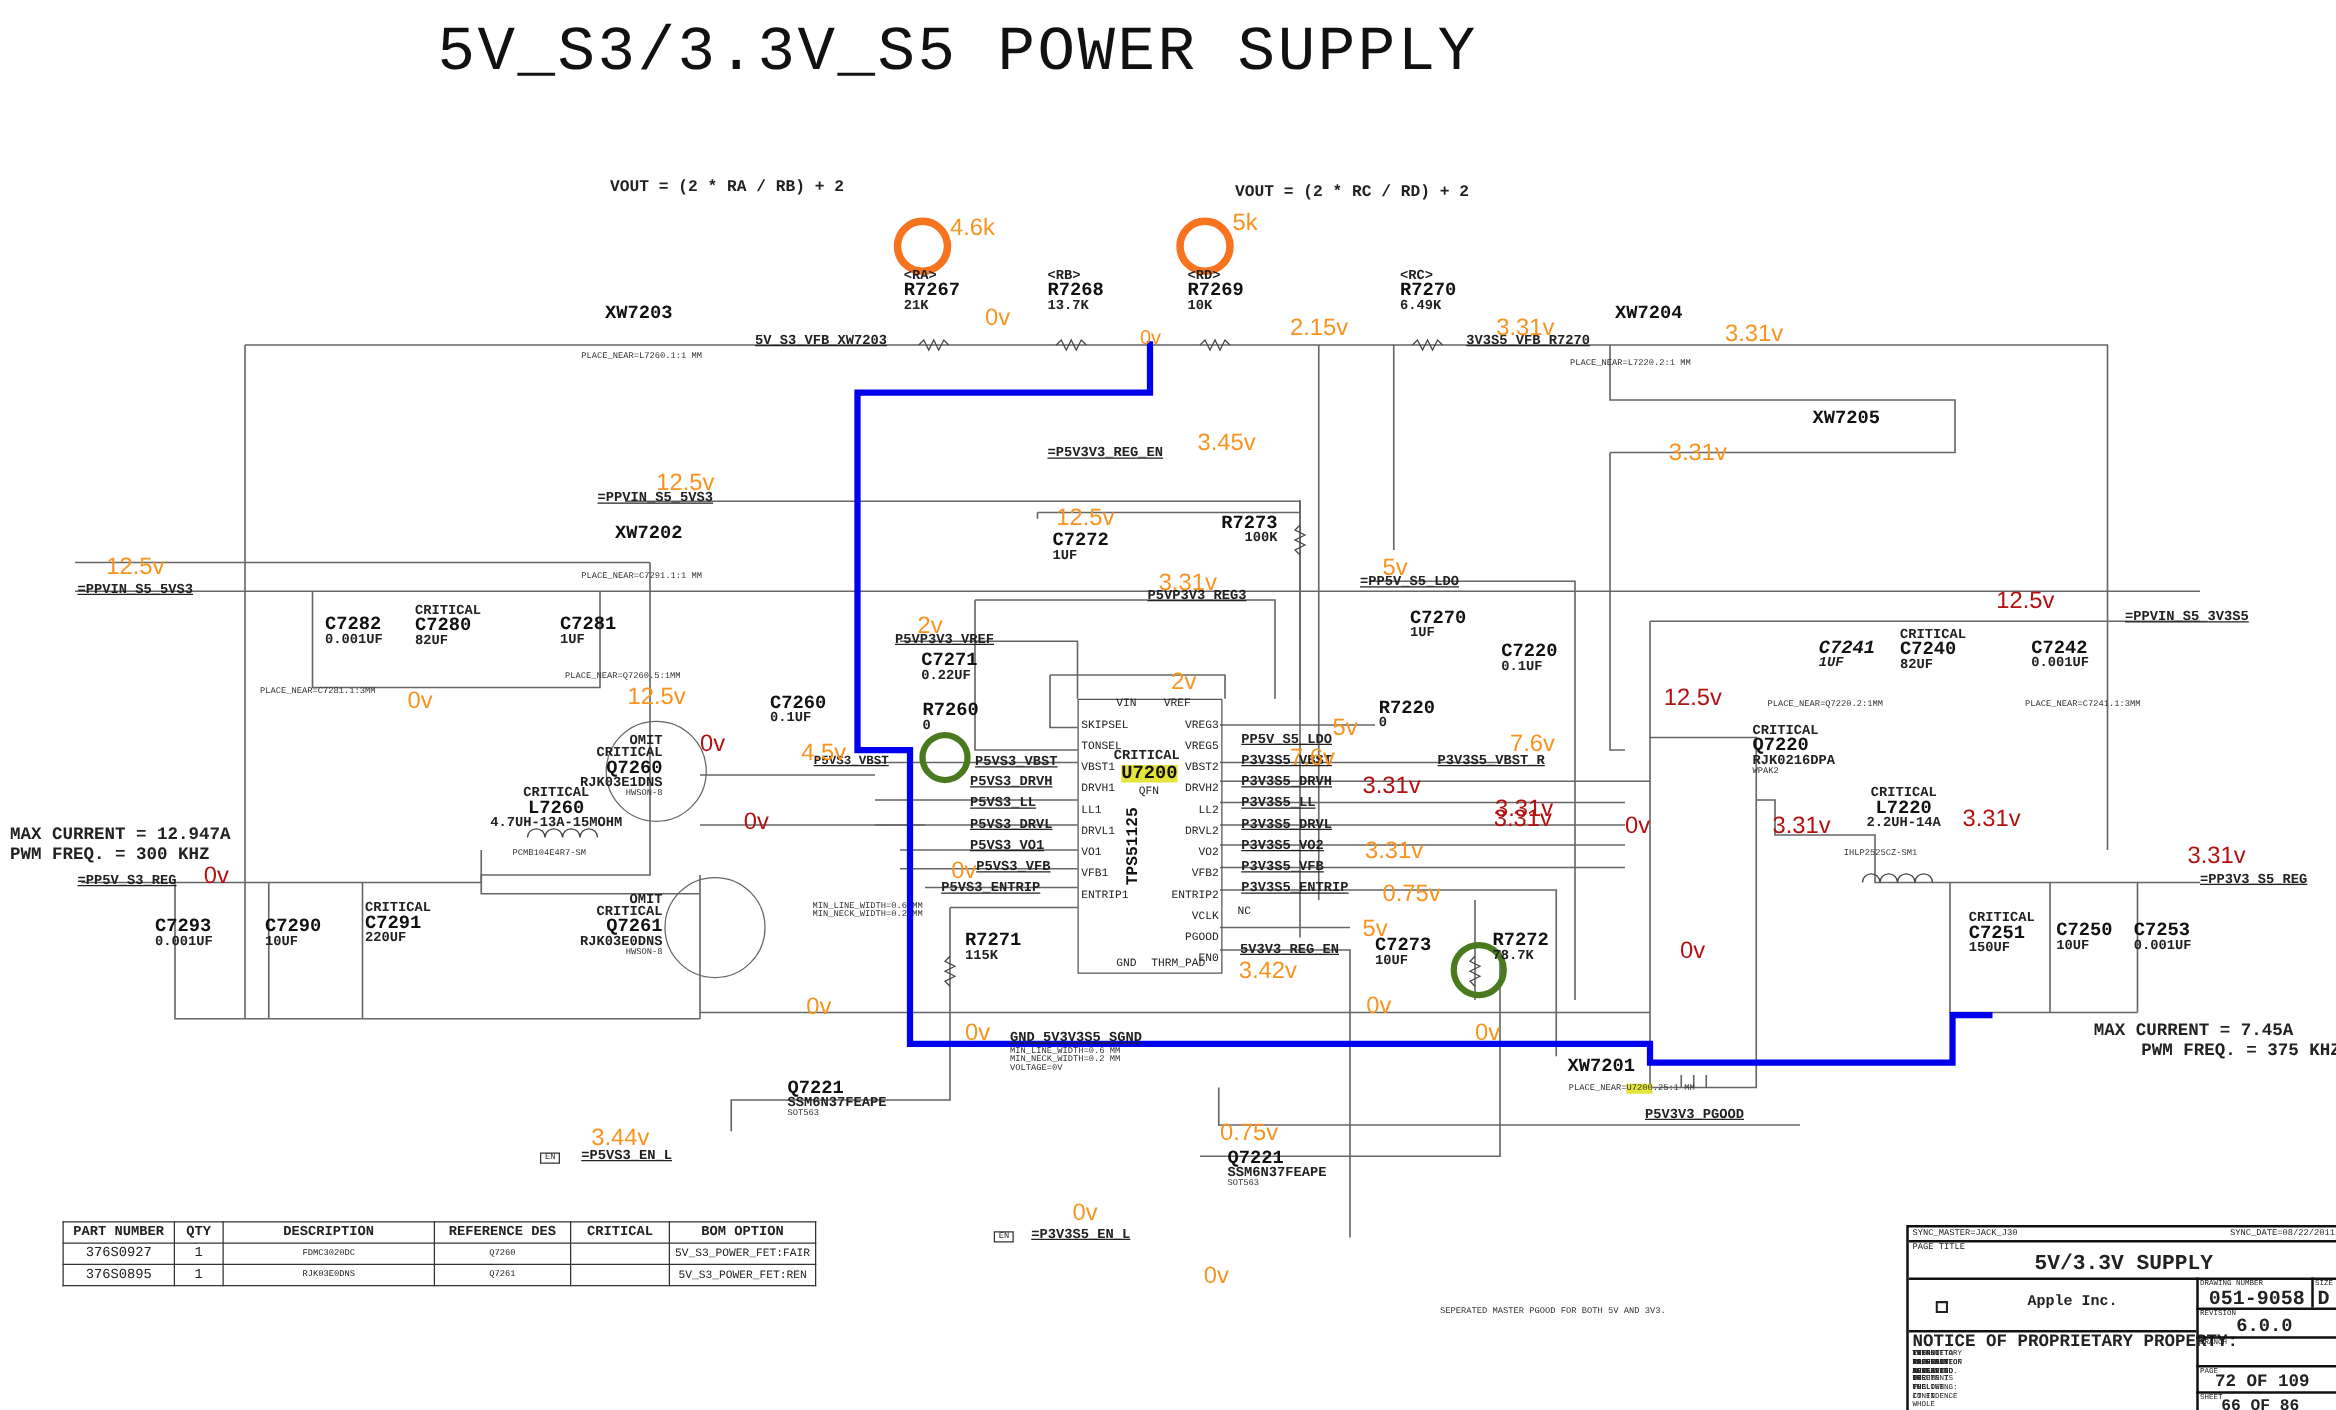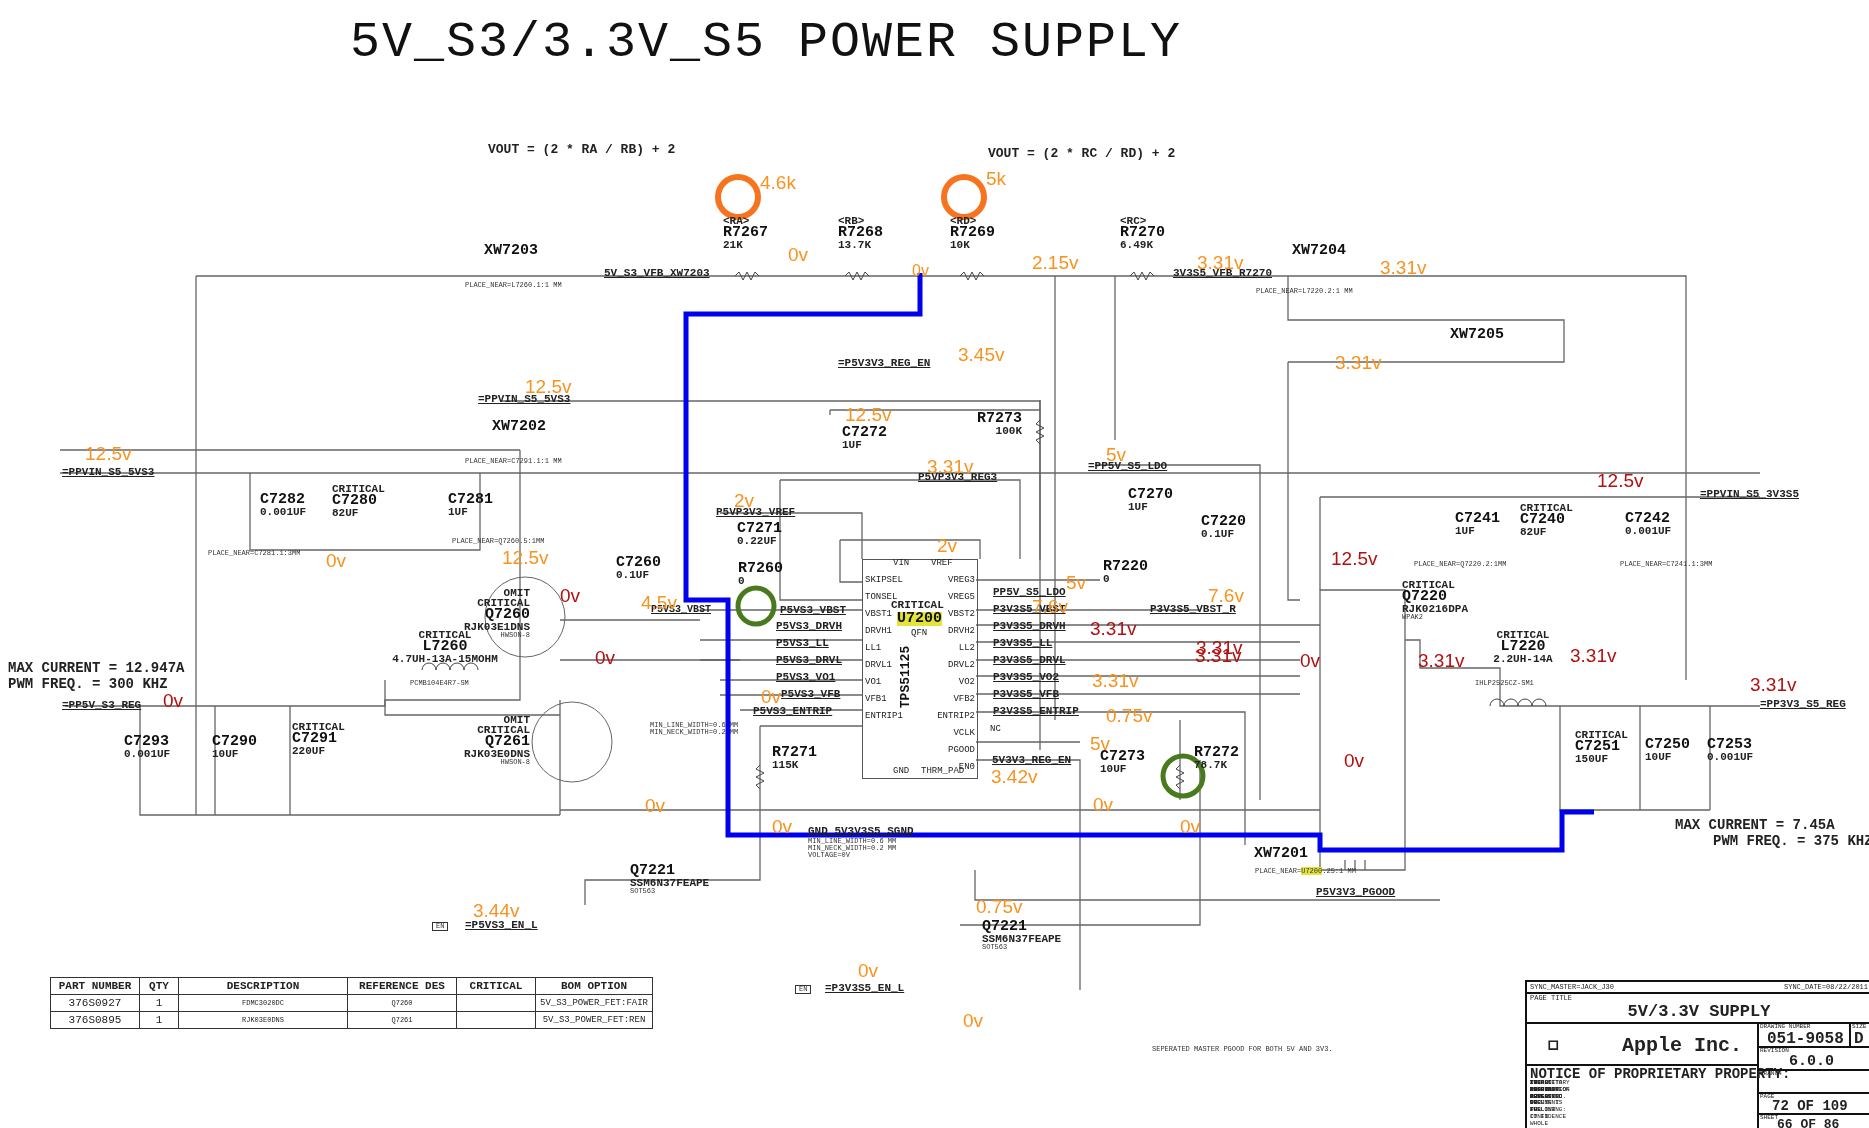--- a/index.html
+++ b/index.html
@@ -290,21 +290,21 @@
   </div>
 <div class="abs" style="left:212px;top:735px;">
     <div class="ref">C7290</div>
     <div class="val">10UF</div>
   </div>
 <div class="abs" style="left:292px;top:722px;">
     <div class="val">CRITICAL</div>
     <div class="ref">C7291</div>
     <div class="val">220UF</div>
   </div>
-<div class="abs" style="left:1455px;top:512px;">
+<div class="abs" style="left:1455px;top:512px;font-style:italic;">
     <div class="ref">C7241</div>
     <div class="val">1UF</div>
   </div>
 <div class="abs" style="left:1520px;top:503px;">
     <div class="val">CRITICAL</div>
     <div class="ref">C7240</div>
     <div class="val">82UF</div>
   </div>
 <div class="abs" style="left:1625px;top:512px;">
     <div class="ref">C7242</div>
@@ -454,21 +454,21 @@
 
 <div class="tb">
   <div style="left:3px;top:1px;font-size:7px;">SYNC_MASTER=JACK_J30</div>
   <div style="right:3px;top:1px;font-size:7px;">SYNC_DATE=08/22/2011</div>
   <div style="left:0;top:10px;width:344px;border-top:2px solid #111;"></div>
   <div style="left:3px;top:12px;font-size:7px;">PAGE TITLE</div>
   <div style="left:0;width:344px;top:20px;text-align:center;font-size:17px;font-weight:bold;">5V/3.3V SUPPLY</div>
   <div style="left:0;top:40px;width:344px;border-top:2px solid #111;"></div>
   <div style="left:230px;top:40px;height:108px;border-left:2px solid #111;"></div>
   <div style="left:20px;top:46px;font-size:26px;"></div>
-  <div style="left:95px;top:52px;font-size:20px;font-weight:bold;">Apple Inc.</div>
+  <div style="left:95px;top:52px;font-size:12px;font-weight:bold;">Apple Inc.</div>
   <div style="left:0;top:82px;width:230px;border-top:2px solid #111;"></div>
   <div style="left:3px;top:84px;font-size:14px;font-weight:bold;">NOTICE OF PROPRIETARY PROPERTY:</div>
   <div style="left:3px;top:98px;font-size:6px;line-height:6.8px;">
     <div>THE INFORMATION CONTAINED HEREIN IS THE</div>
       <div>PROPRIETARY PROPERTY OF APPLE INC.</div>
       <div>THE POSESSOR AGREES TO THE FOLLOWING:</div>
     <div>I TO MAINTAIN THIS DOCUMENT IN CONFIDENCE</div>
       <div>II NOT TO REPRODUCE OR COPY IT</div>
       <div>III NOT TO REVEAL OR PUBLISH IT IN WHOLE OR PART</div>
     <div>IV ALL RIGHTS RESERVED</div>

